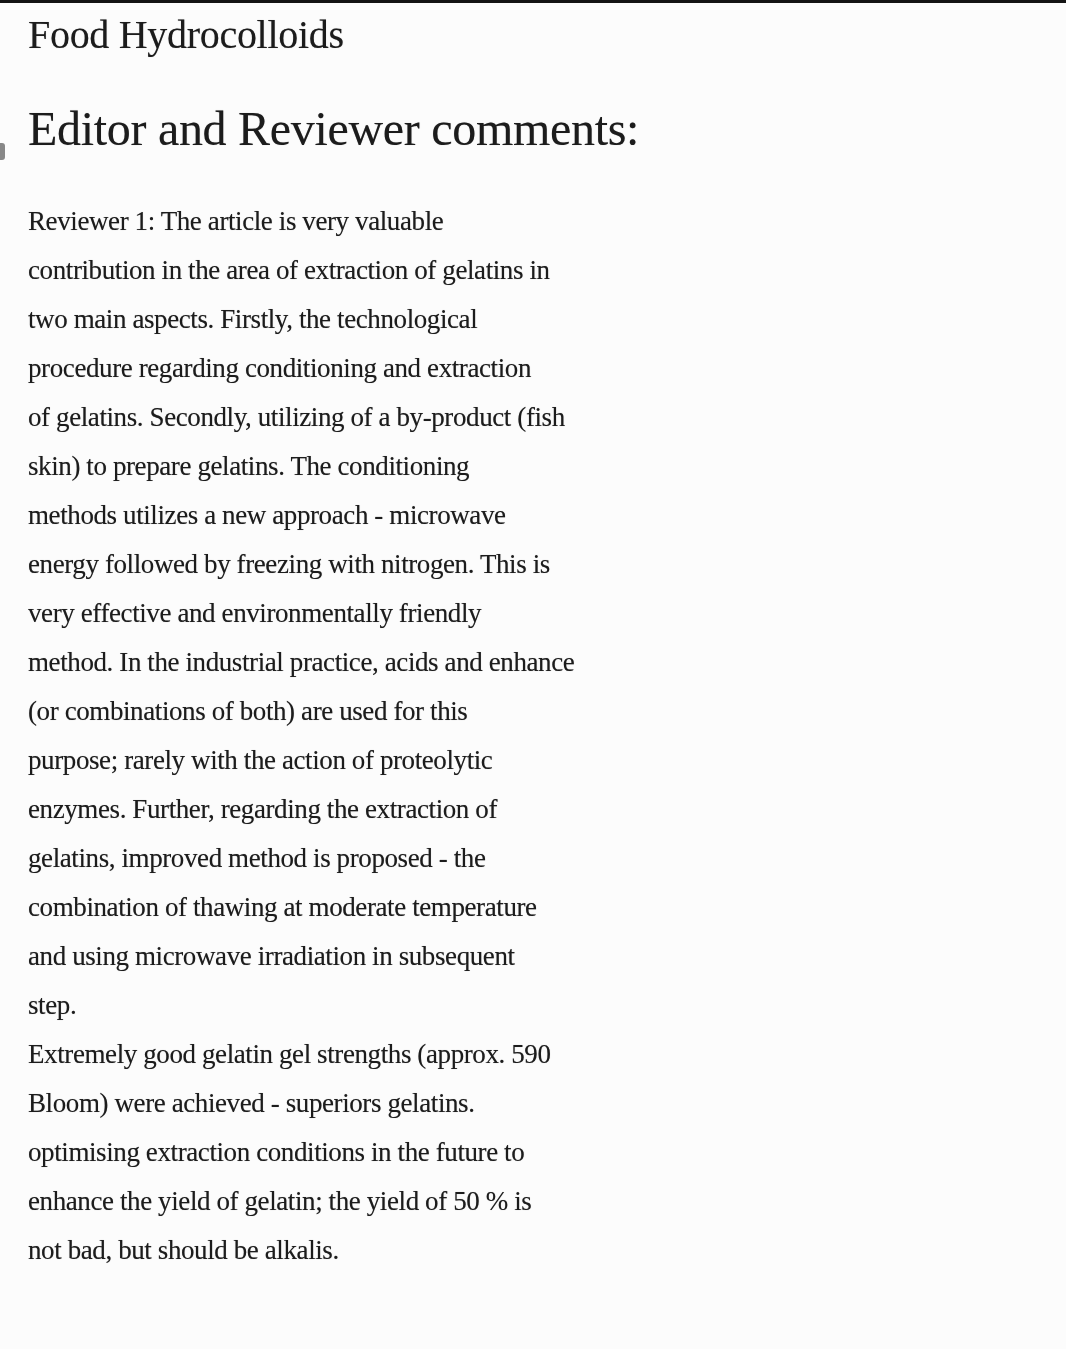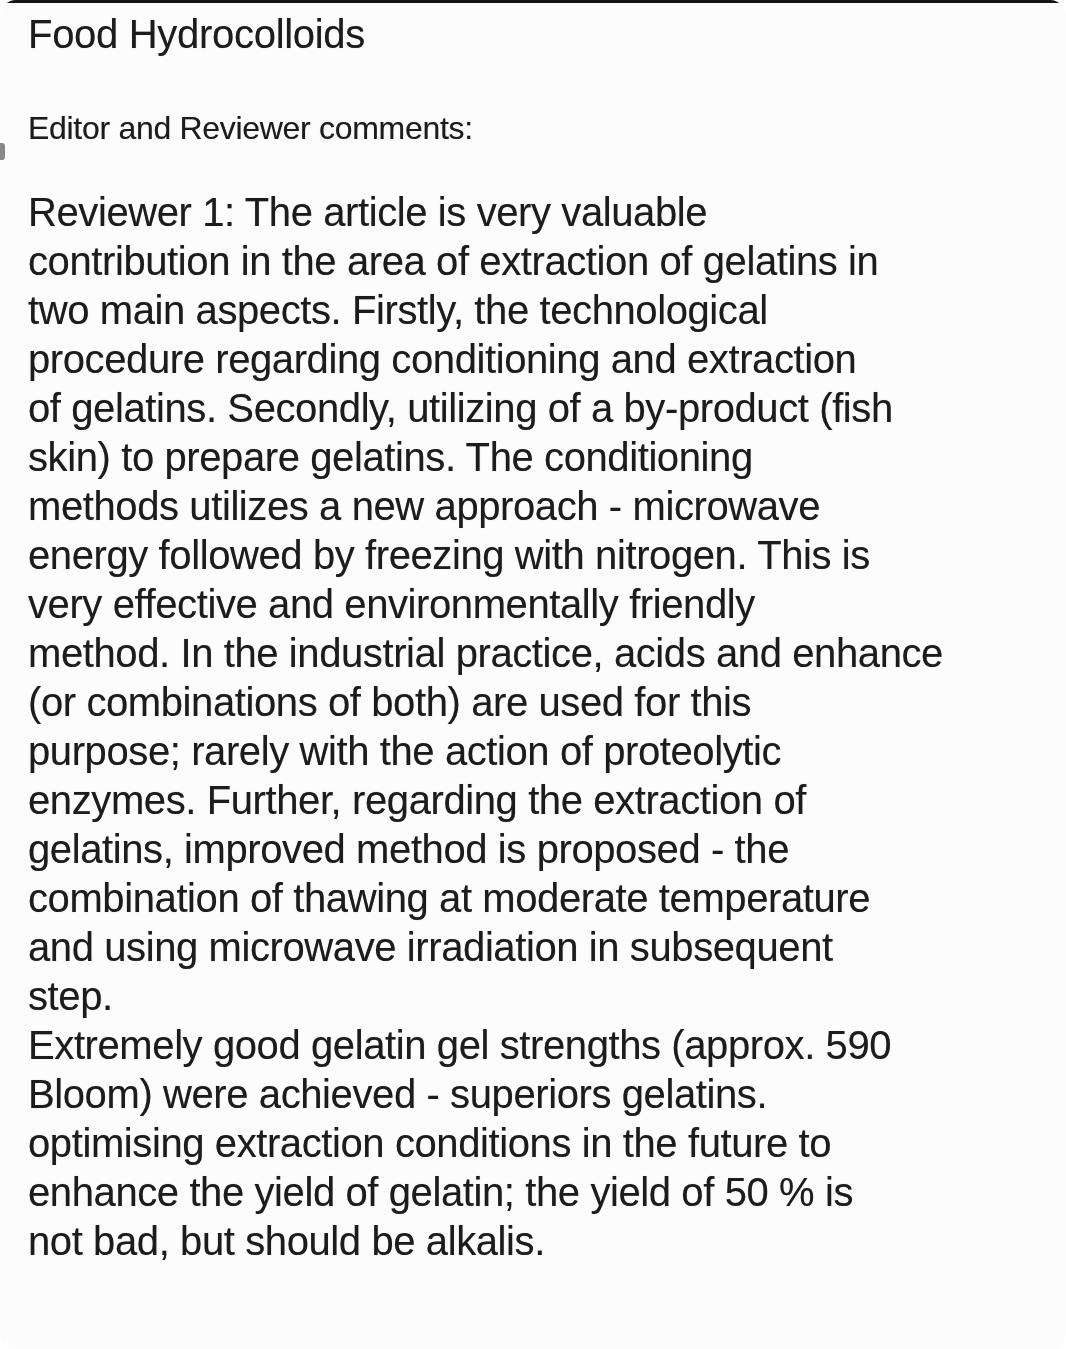--- a/index.html
+++ b/index.html
@@ -13,23 +13,22 @@
     width: 1066px;
     height: 1349px;
     background: #ffffff;
   }
   .page {
     position: relative;
     width: 1066px;
     height: 1349px;
     background: var(--background);
     color: var(--text);
-    font-family: Liberation Sans, sans-serif;
+    font-family: Liberation Serif, serif;
     overflow: hidden;
-    border-radius: 16px;
   }
   .top-bar {
     position: absolute;
     top: 0;
     left: 0;
     width: 100%;
     height: 3px;
     background: var(--top-bar);
   }
   .edge-artifact {
@@ -48,28 +47,28 @@
     text-shadow: 0 0 0.7px rgba(25, 25, 25, 0.45);
   }
   .doc-title {
     font-size: 40px;
     line-height: 49px;
     letter-spacing: -0.3px;
     white-space: nowrap;
   }
   .doc-heading {
     margin-top: 45px;
-    font-size: 32px;
+    font-size: 48px;
     line-height: 49px;
     letter-spacing: -0.3px;
     white-space: nowrap;
   }
   .doc-body {
-    margin-top: 35px;
-    font-size: 40px;
+    margin-top: 44px;
+    font-size: 27px;
     line-height: 49px;
     letter-spacing: -0.4px;
   }
   .doc-body .line {
     white-space: nowrap;
   }
 </style>
 </head>
 <body>
 

